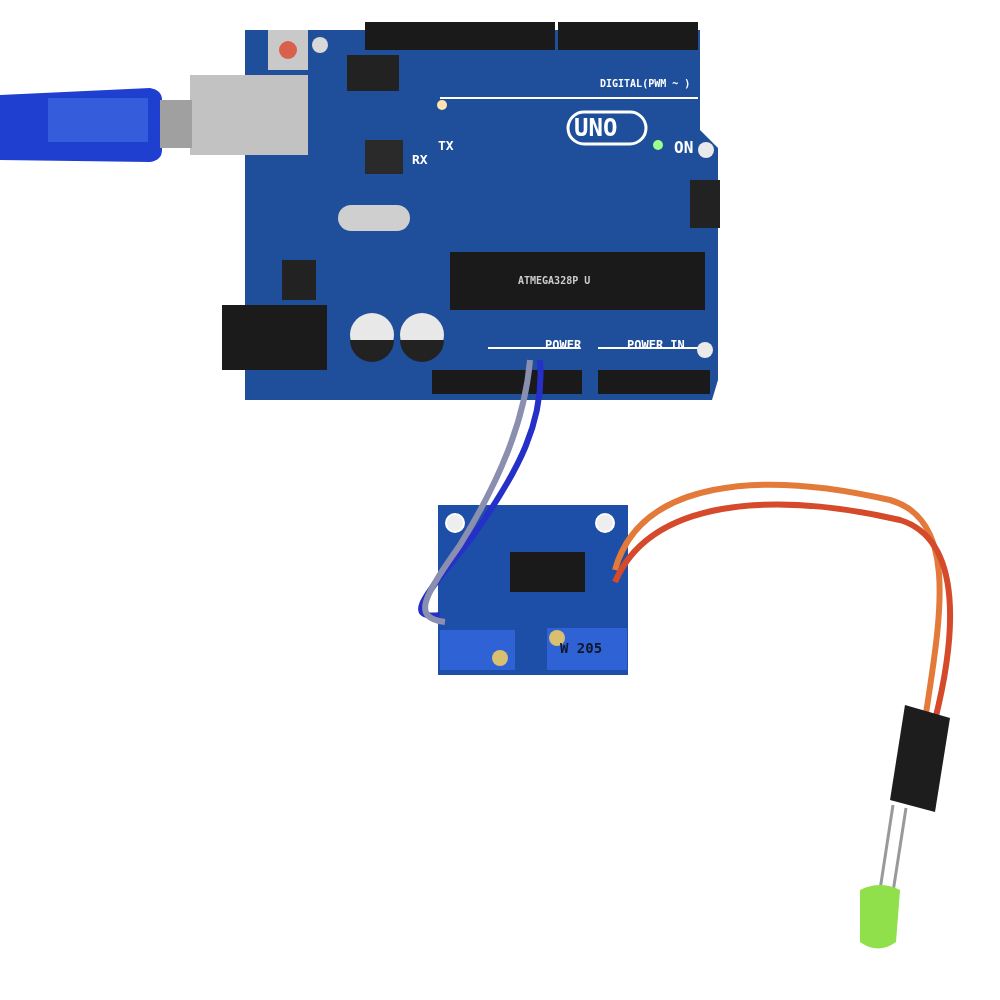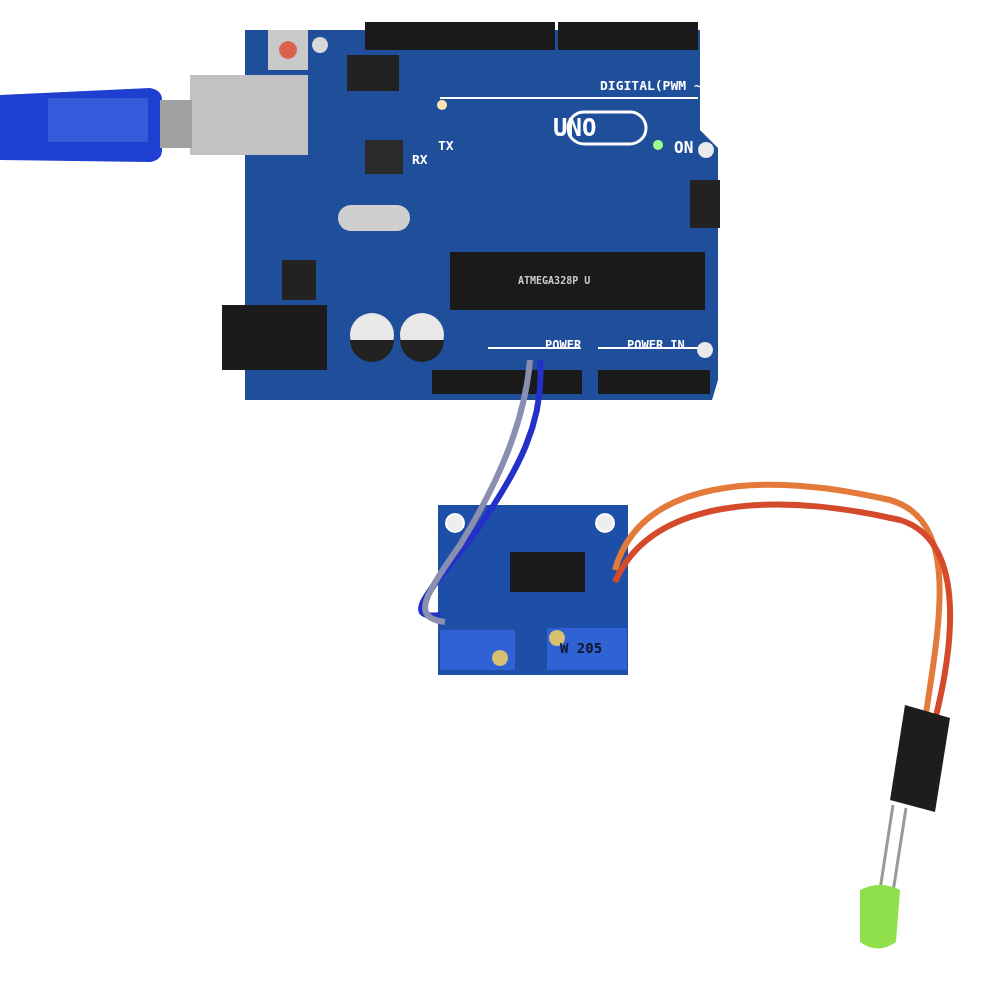--- a/index.html
+++ b/index.html
@@ -76,21 +76,21 @@
   <path d="M615 582 C650 500, 770 490, 900 520 C965 540, 955 640, 935 720" fill="none" stroke="#d44a2a" stroke-width="6"></path>
 
   <path d="M905 705 L950 718 L935 812 L890 800 Z" fill="#1d1d1d"></path>
 
   <line x1="893" y1="805" x2="880" y2="890" stroke="#999" stroke-width="3"></line>
   <line x1="906" y1="808" x2="893" y2="892" stroke="#999" stroke-width="3"></line>
 
   <path d="M860 890 Q880 880 900 890 L896 942 Q878 955 860 942 Z" fill="#8fe04a"></path>
 </svg>
 
-<div class="lbl" style="left:600px;top:78px;font-size:13px;">DIGITAL(PWM ~ )</div>
-<div class="lbl" style="left:553px;top:114px;font-size:24px;">UNO</div>
+<div class="lbl" style="left:600px;top:78px;font-size:10px;">DIGITAL(PWM ~ )</div>
+<div class="lbl" style="left:574px;top:114px;font-size:24px;">UNO</div>
 <div class="lbl" style="left:674px;top:138px;font-size:16px;">ON</div>
 <div class="lbl" style="left:412px;top:138px;font-size:13px;margin-left:26px;">TX</div>
 <div class="lbl" style="left:412px;top:152px;font-size:13px;">RX</div>
 <div class="lbl" style="left:533px;top:338px;font-size:12px;margin-left:12px;">POWER</div>
 <div class="lbl" style="left:627px;top:338px;font-size:12px;">POWER IN</div>
 <div class="lbl" style="left:518px;top:275px;font-size:10px;color:#ccc;">ATMEGA328P U</div>
 <div class="lbl" style="left:560px;top:640px;font-size:14px;color:#0f172a;">W 205</div>
 
 </body></html>

